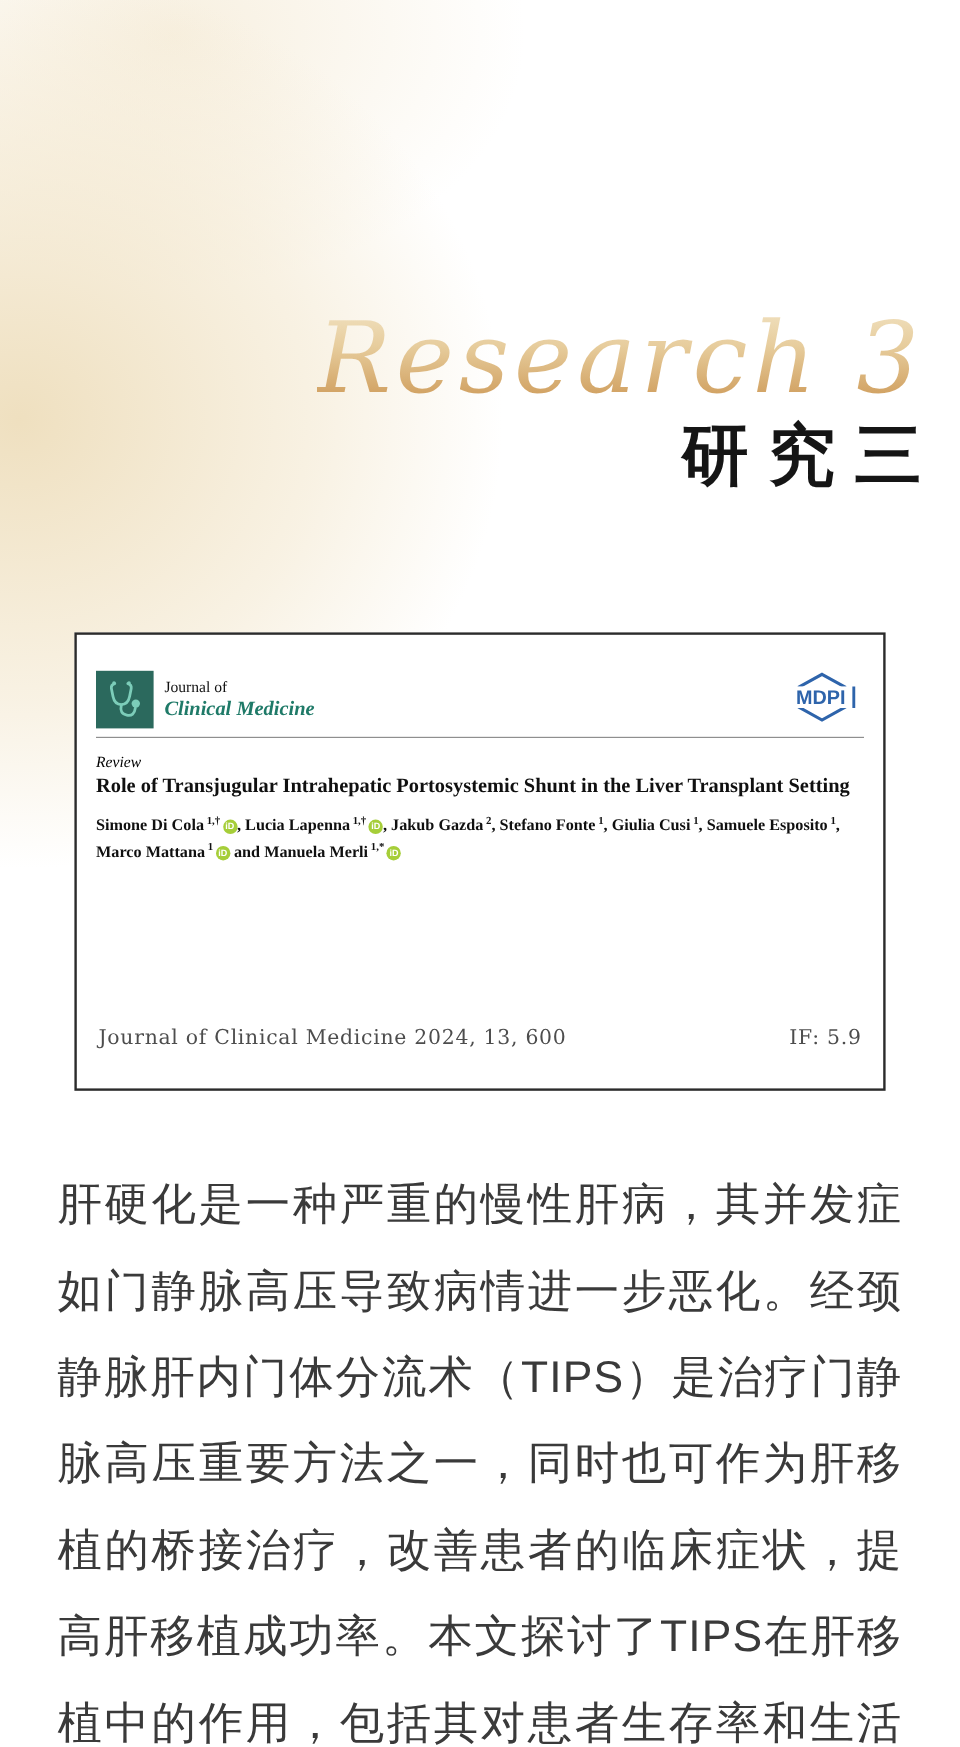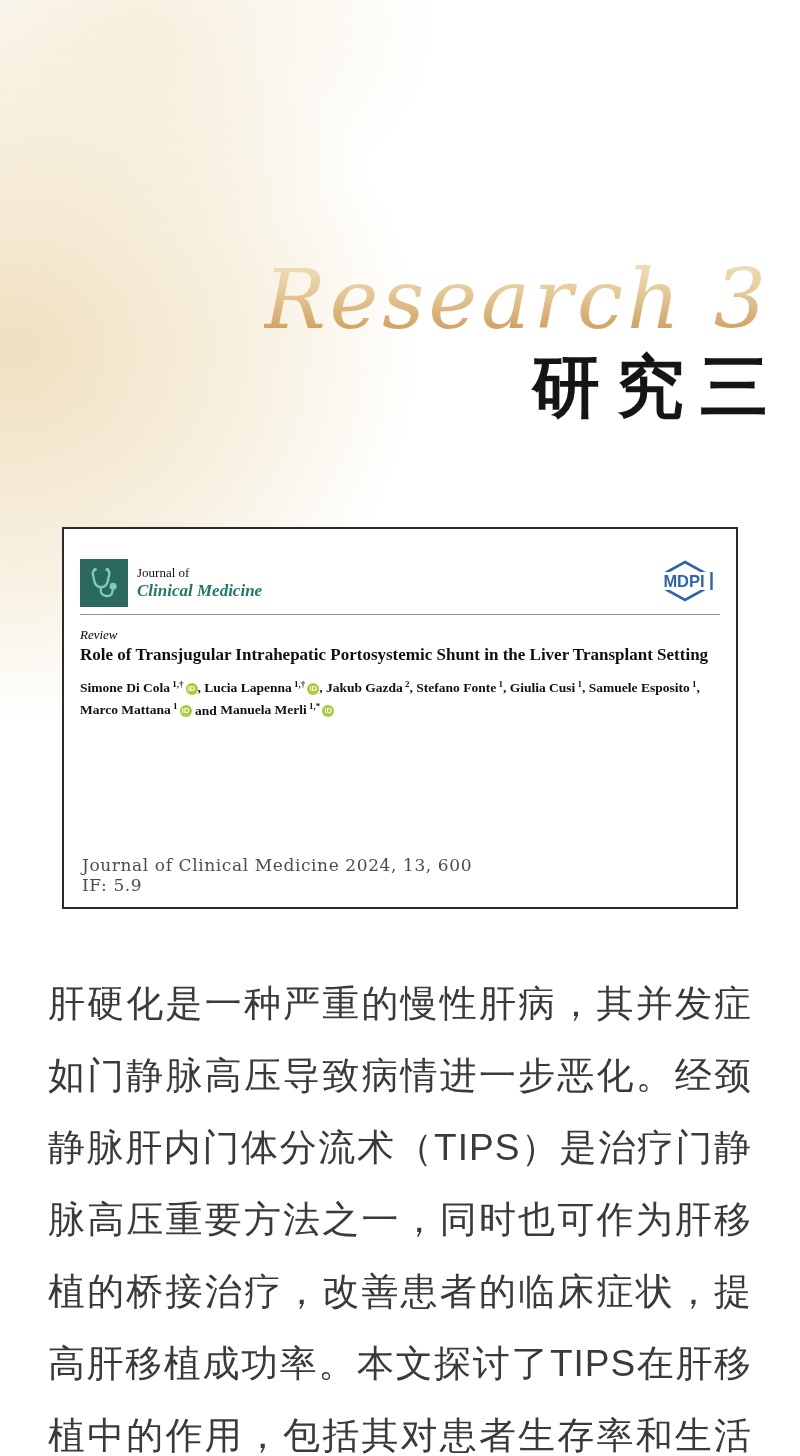--- a/index.html
+++ b/index.html
@@ -31,21 +31,21 @@
       -webkit-background-clip: text;
       background-clip: text;
       -webkit-text-fill-color: transparent;
     }
   }
   .hdr-cn {
     position: absolute;
     top: 342px; right: 32px;
     font-family: "Liberation Serif", "DejaVu Serif", serif;
     font-weight: 900;
-    font-size: 68px;
+    font-size: 56px;
     letter-spacing: 16px;
     margin-right: -16px;
     color: #151515;
     white-space: nowrap;
   }
 
   
   .paper-card {
     position: absolute;
     top: 527px; left: 62px;
@@ -121,21 +121,20 @@
   }
   .card-footer {
     position: absolute;
     left: 18px; right: 18px; top: 326px;
     display: flex;
     justify-content: space-between;
     font-family: "DejaVu Serif", serif;
     font-size: 17px;
     letter-spacing: 0.6px;
     color: #4d4d4d;
-    flex-direction: column;
   }
 
   
   .summary {
     position: absolute;
     top: 968px; left: 48px; right: 48px;
     font-size: 37px;
     line-height: 72px;
     letter-spacing: 1px;
     text-align: justify;

